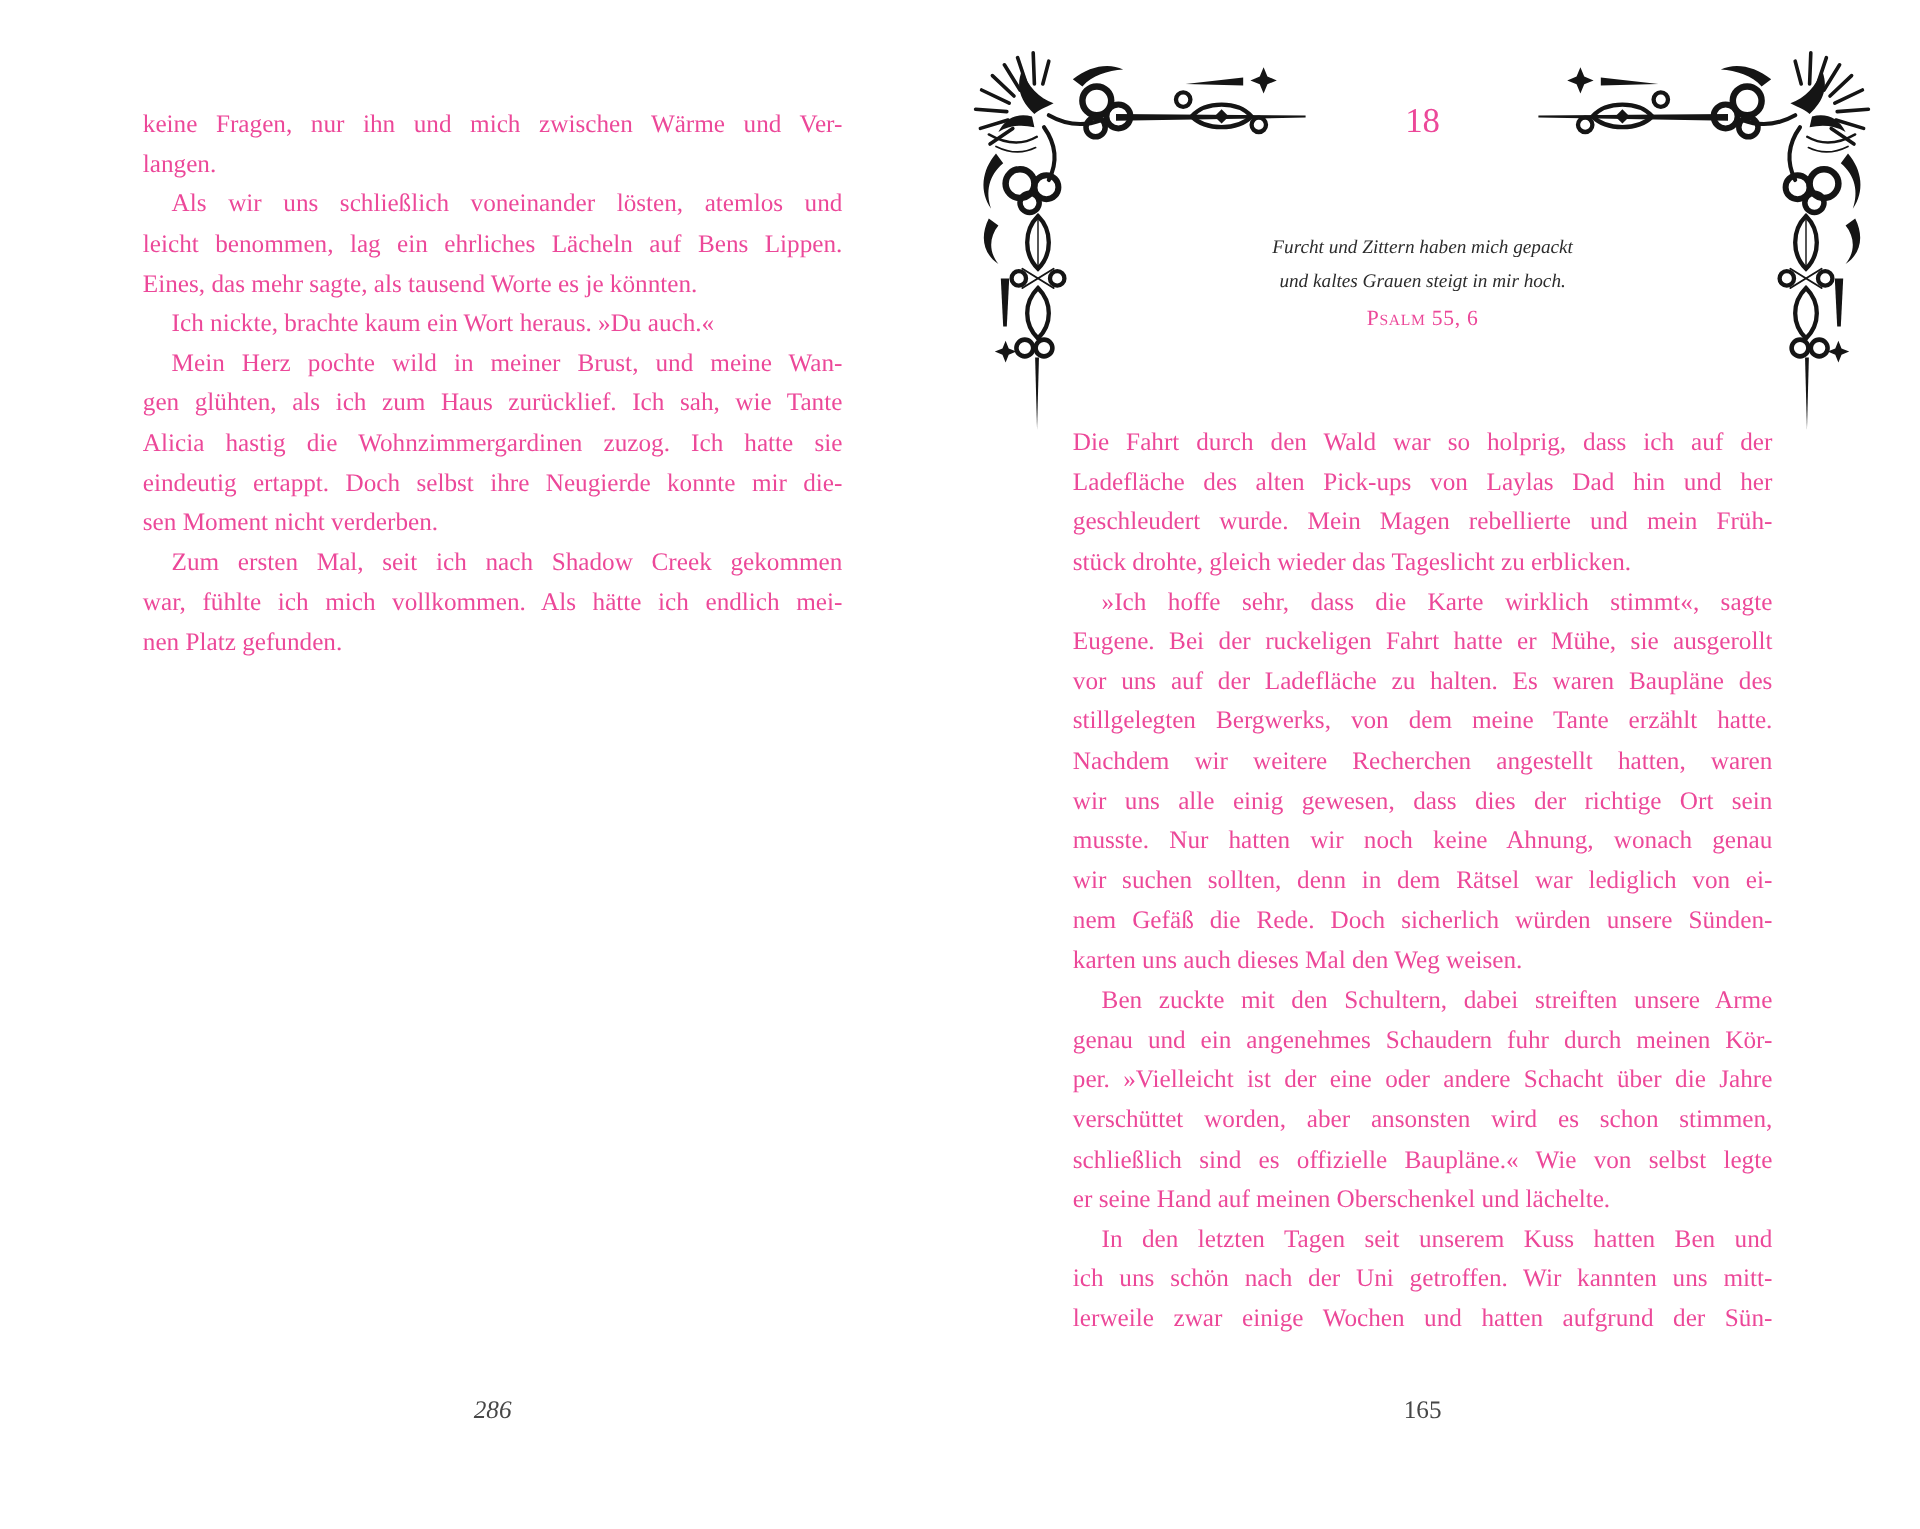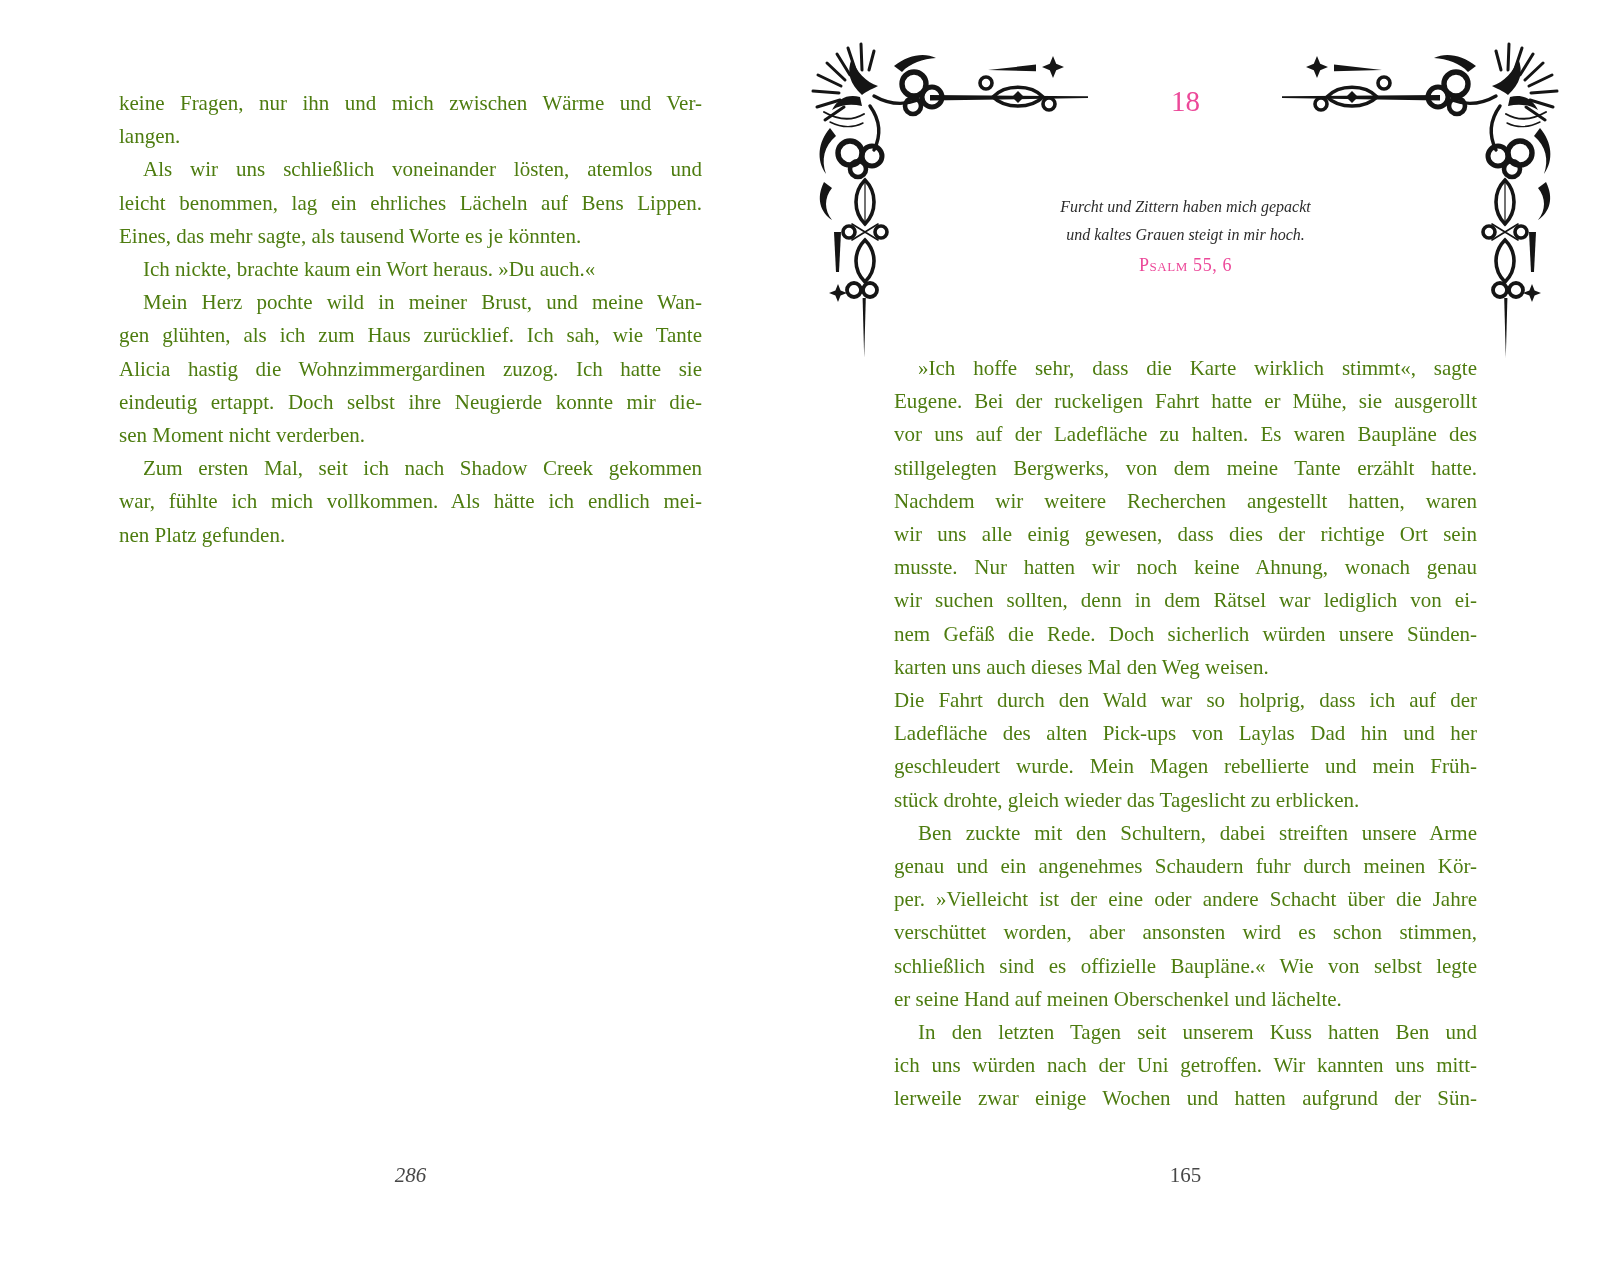--- a/index.html
+++ b/index.html
@@ -7,21 +7,21 @@
     width:1600px;height:1274px;position:relative;overflow:hidden;
     background:#ffffff;
     font-family:"Liberation Serif","DejaVu Serif",serif;
     color:#1e1e1e;
   }
   .spread{position:absolute;inset:0;}
   
   .textblock{
     position:absolute;
     font-size:21px;line-height:33.2px;
-    color:#4d7c0f;
+    color:#ec4899;
   }
   .textblock-left{left:119px;top:87px;width:583px;}
   .textblock-right{left:894px;top:352px;width:583px;}
   .para{margin:0;}
   .line{
     white-space:nowrap;
     text-align:justify;
     text-align-last:justify;
     text-justify:inter-word;
   }
@@ -162,47 +162,47 @@
   <div class="chapter-head">18</div>
 
   <div class="epigraph">
     <div class="ep-line">Furcht und Zittern haben mich gepackt</div>
     <div class="ep-line">und kaltes Grauen steigt in mir hoch.</div>
     <div class="ep-source">Psalm 55, 6</div>
   </div>
 
   <div class="textblock textblock-right">
       <div class="para">
+        <div class="line">Die Fahrt durch den Wald war so holprig, dass ich auf der</div>
+        <div class="line">Ladefläche des alten Pick-ups von Laylas Dad hin und her</div>
+        <div class="line">geschleudert wurde. Mein Magen rebellierte und mein Früh-</div>
+        <div class="line final">stück drohte, gleich wieder das Tageslicht zu erblicken.</div>
+      </div>
+      <div class="para">
         <div class="line indent">»Ich hoffe sehr, dass die Karte wirklich stimmt«, sagte</div>
         <div class="line">Eugene. Bei der ruckeligen Fahrt hatte er Mühe, sie ausgerollt</div>
         <div class="line">vor uns auf der Ladefläche zu halten. Es waren Baupläne des</div>
         <div class="line">stillgelegten Bergwerks, von dem meine Tante erzählt hatte.</div>
         <div class="line">Nachdem wir weitere Recherchen angestellt hatten, waren</div>
         <div class="line">wir uns alle einig gewesen, dass dies der richtige Ort sein</div>
         <div class="line">musste. Nur hatten wir noch keine Ahnung, wonach genau</div>
         <div class="line">wir suchen sollten, denn in dem Rätsel war lediglich von ei-</div>
         <div class="line">nem Gefäß die Rede. Doch sicherlich würden unsere Sünden-</div>
         <div class="line final">karten uns auch dieses Mal den Weg weisen.</div>
       </div>
       <div class="para">
-        <div class="line">Die Fahrt durch den Wald war so holprig, dass ich auf der</div>
-        <div class="line">Ladefläche des alten Pick-ups von Laylas Dad hin und her</div>
-        <div class="line">geschleudert wurde. Mein Magen rebellierte und mein Früh-</div>
-        <div class="line final">stück drohte, gleich wieder das Tageslicht zu erblicken.</div>
-      </div>
-      <div class="para">
         <div class="line indent">Ben zuckte mit den Schultern, dabei streiften unsere Arme</div>
         <div class="line">genau und ein angenehmes Schaudern fuhr durch meinen Kör-</div>
         <div class="line">per. »Vielleicht ist der eine oder andere Schacht über die Jahre</div>
         <div class="line">verschüttet worden, aber ansonsten wird es schon stimmen,</div>
         <div class="line">schließlich sind es offizielle Baupläne.« Wie von selbst legte</div>
         <div class="line final">er seine Hand auf meinen Oberschenkel und lächelte.</div>
       </div>
       <div class="para">
         <div class="line indent">In den letzten Tagen seit unserem Kuss hatten Ben und</div>
-        <div class="line">ich uns würden nach der Uni getroffen. Wir kannten uns mitt-</div>
+        <div class="line">ich uns schön nach der Uni getroffen. Wir kannten uns mitt-</div>
         <div class="line">lerweile zwar einige Wochen und hatten aufgrund der Sün-</div>
       </div>
     </div>
 
   <div class="pagenum pagenum-right">165</div>
 
 </div>
 
 </body></html>

